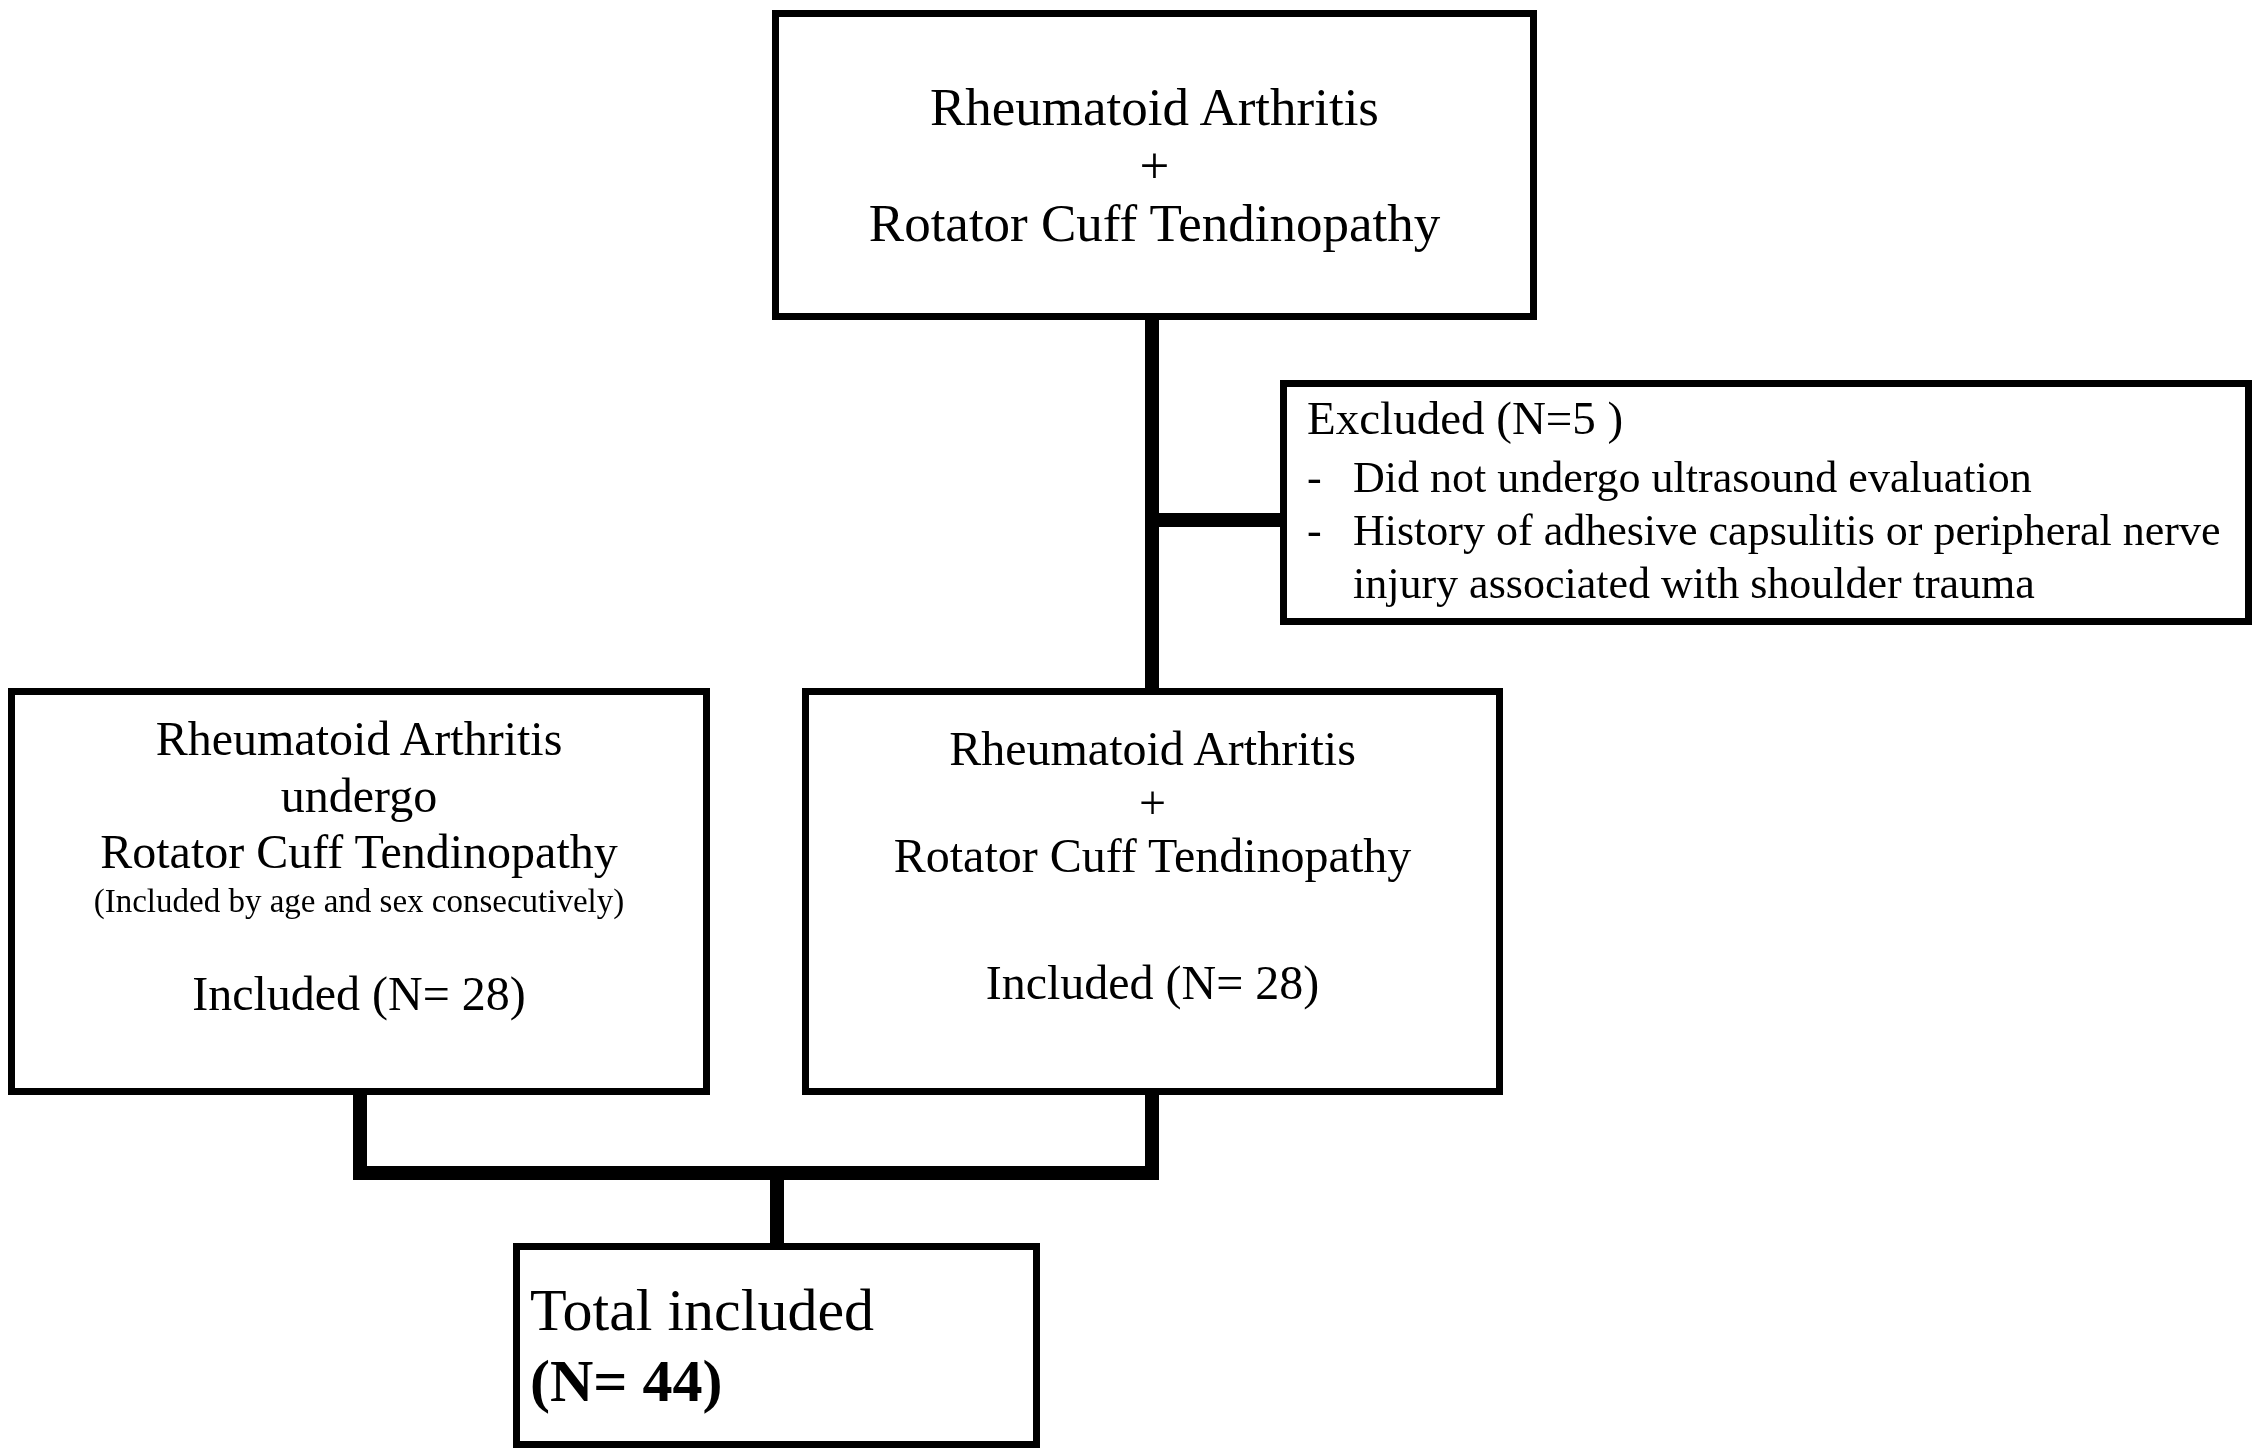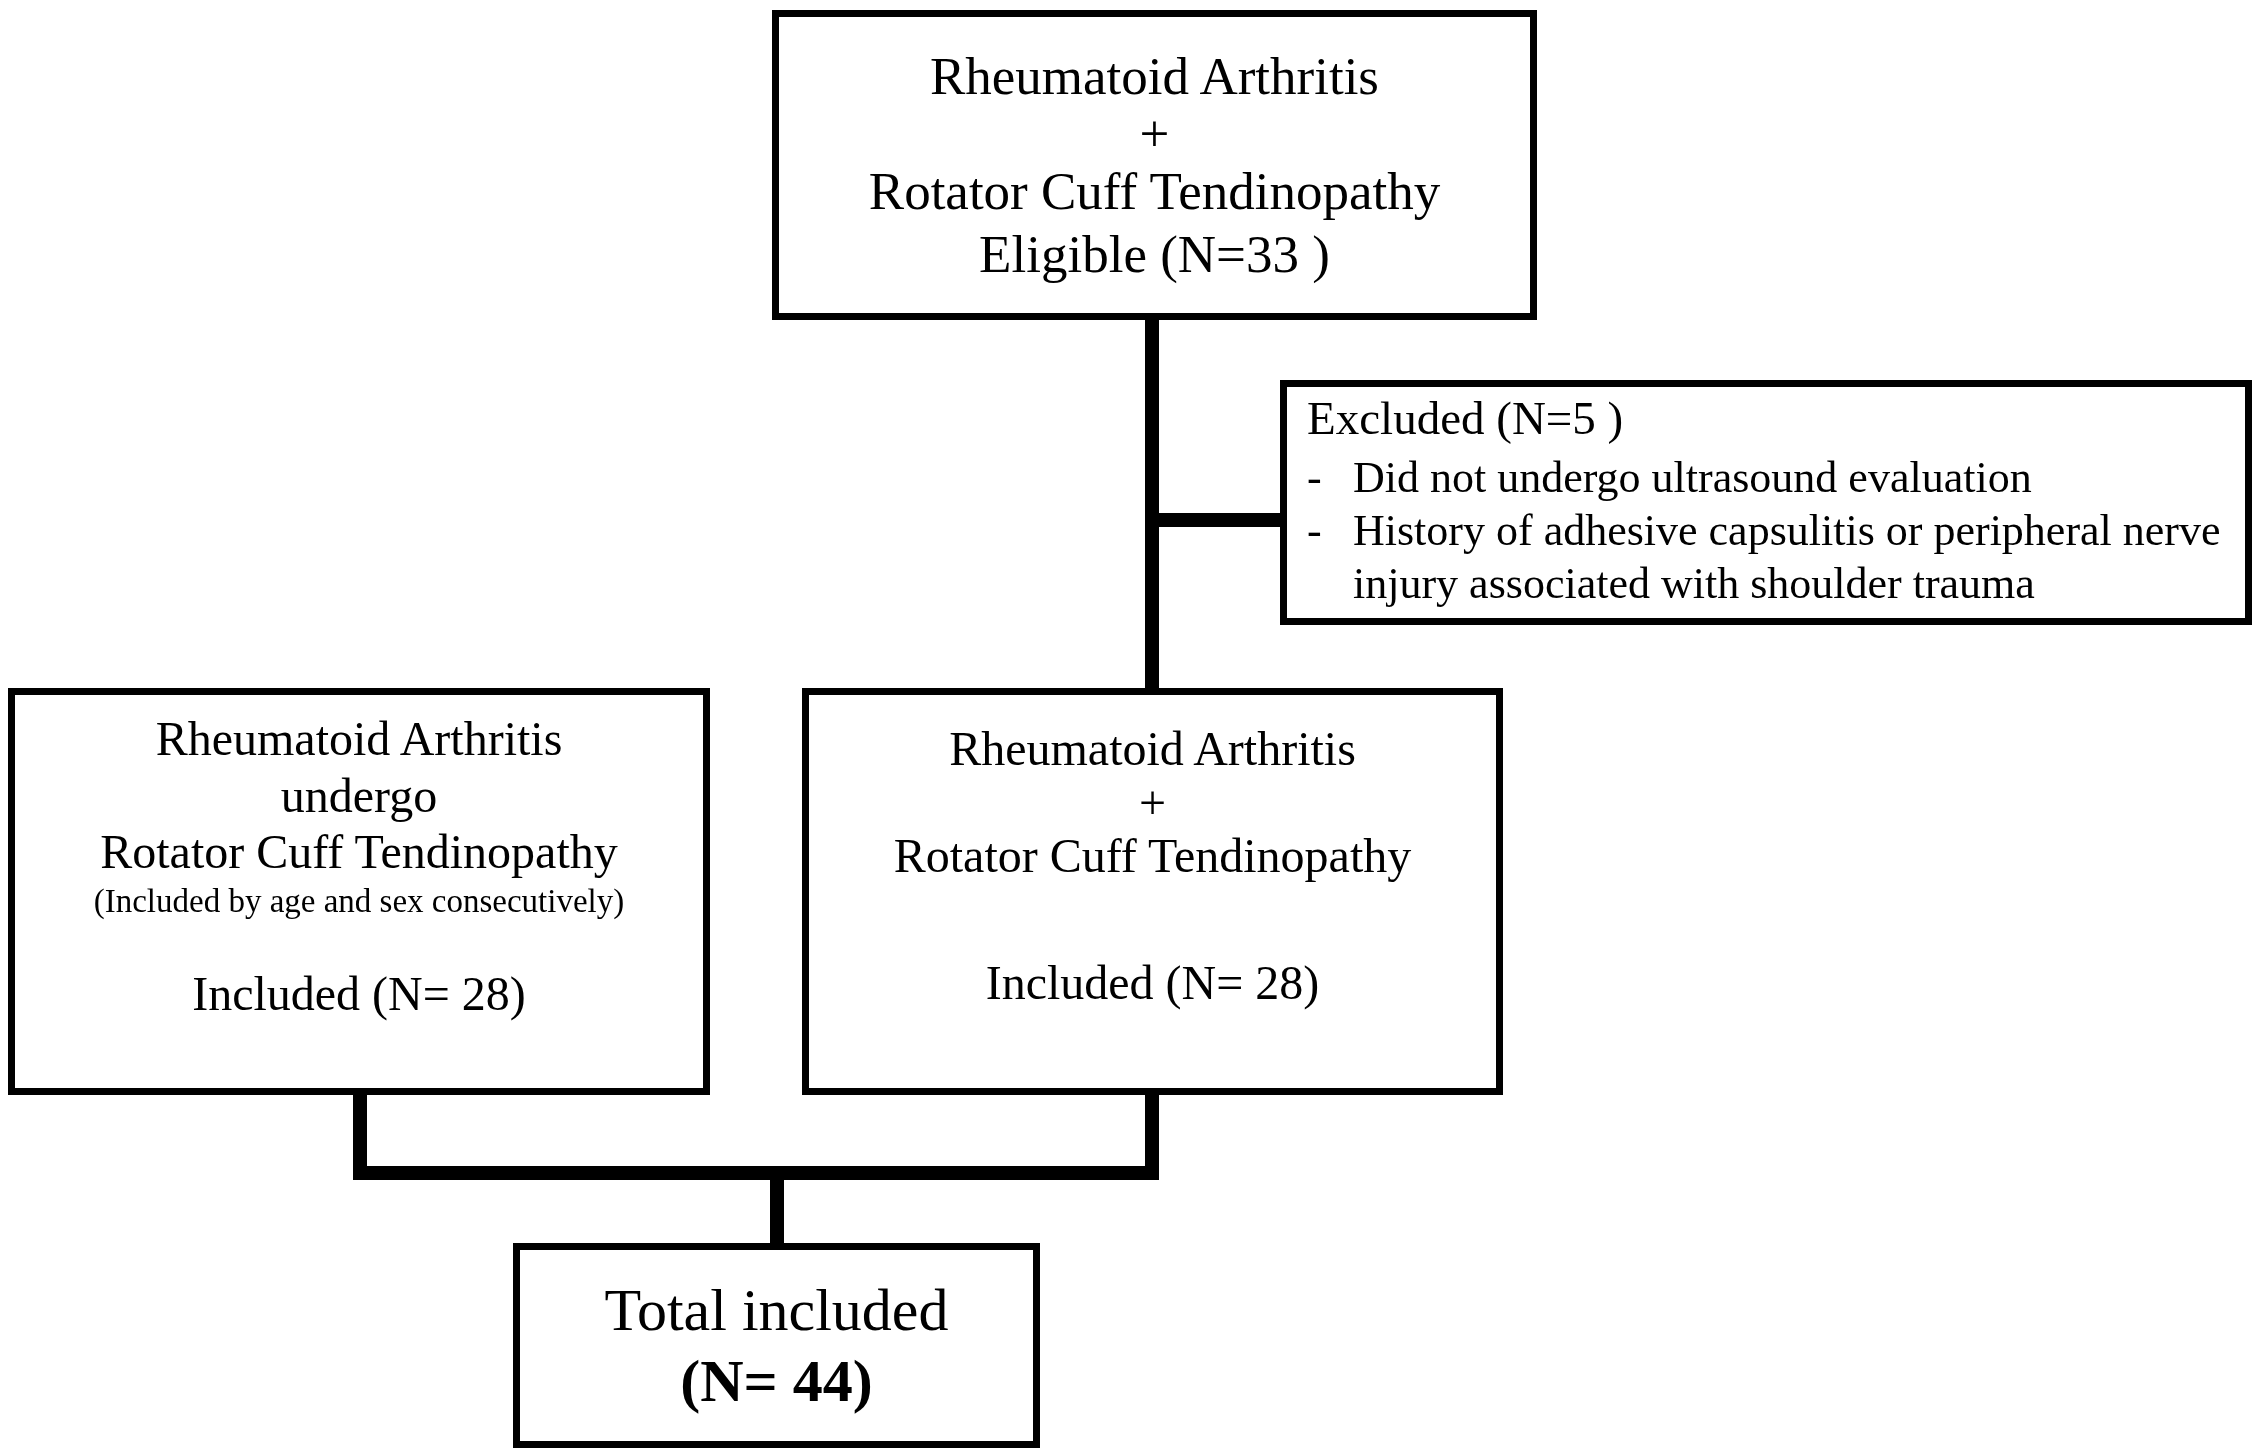--- a/index.html
+++ b/index.html
@@ -111,21 +111,21 @@
   #box-with .plus { font-size: 48px; line-height: 1.05; }
   #box-with .gap { height: 70px; }
   #box-with .incl { font-size: 48px; }
 
   
   #box-total {
     left: 513px;
     top: 1243px;
     width: 527px;
     height: 205px;
-    align-items: center;
+    align-items: flex-start;
     padding: 8px 10px;
   }
   #box-total .ln { font-size: 60px; }
   #box-total .bold { font-weight: bold; font-size: 60px; }
 
   
   #conn-top-vert     { left: 1145px; top: 320px;  width: 14px;  height: 368px; }
   #conn-excl-horiz   { left: 1145px; top: 513px;  width: 142px; height: 14px; }
   #conn-left-drop    { left: 353px;  top: 1095px; width: 14px;  height: 85px; }
   #conn-right-drop   { left: 1145px; top: 1095px; width: 14px;  height: 85px; }
@@ -141,21 +141,20 @@
   <div class="line" id="conn-excl-horiz"></div>
   <div class="line" id="conn-left-drop"></div>
   <div class="line" id="conn-right-drop"></div>
   <div class="line" id="conn-bottom-bar"></div>
   <div class="line" id="conn-total-vert"></div>
 
   <div class="node" id="box-eligible">
     <span class="ln">Rheumatoid Arthritis</span>
     <span class="ln plus">+</span>
     <span class="ln">Rotator Cuff Tendinopathy</span>
-    <span class="ln">Eligible (N=33 )</span>
   </div>
 
   <div class="node" id="box-excluded">
     <span class="head">Excluded (N=5 )</span>
     <ul>
       <li>
         <span class="dash">-</span>
         <span class="txt">Did not undergo ultrasound evaluation</span>
       </li>
       <li>

